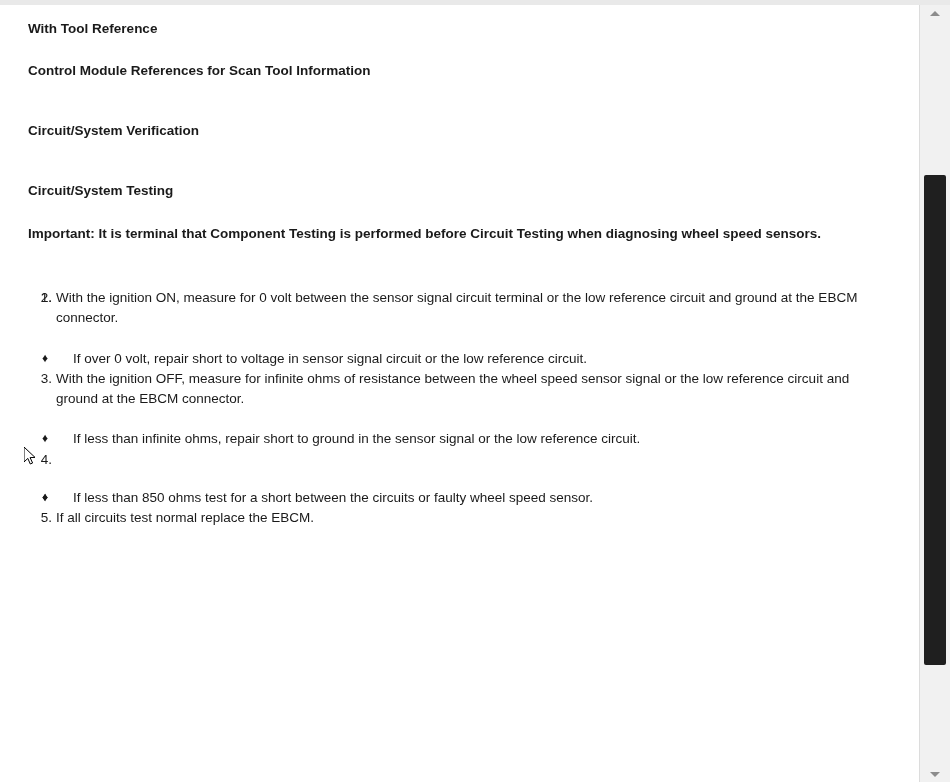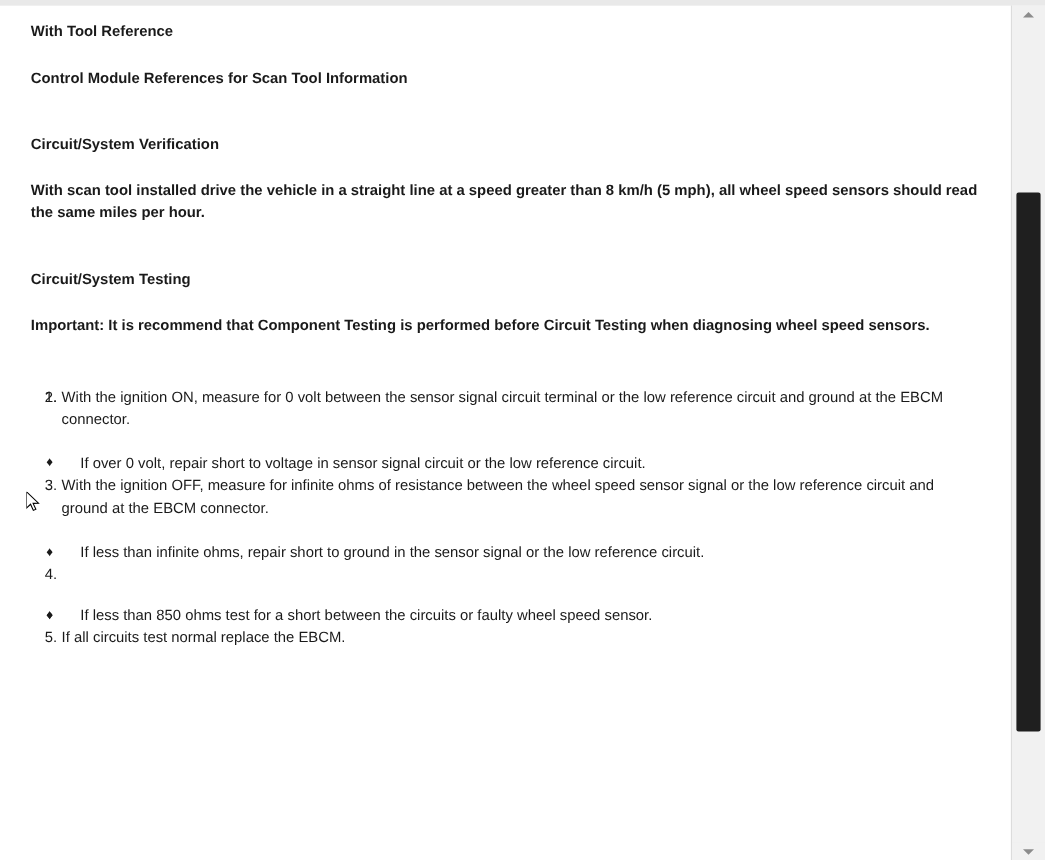--- a/index.html
+++ b/index.html
@@ -191,25 +191,24 @@
   <div class="topstrip"></div>
 
   <div class="content">
     <div class="inner">
 
       <h3 class="section">With Tool Reference</h3>
       <p class="body">Control Module References for Scan Tool Information</p>
 
       <div style="height:32px"></div>
       <h3 class="section">Circuit/System Verification</h3>
-      <p class="body">With scan tool installed drive the vehicle in a straight line at a speed greater than 8 km/h (5 mph), all wheel speed sensors should read the same miles per hour.</p>
 
       <div style="height:32px"></div>
       <h3 class="section">Circuit/System Testing</h3>
-      <p class="important">Important: It is recommend that Component Testing is performed before Circuit Testing when diagnosing wheel speed sensors.</p>
+      <p class="important">Important: It is terminal that Component Testing is performed before Circuit Testing when diagnosing wheel speed sensors.</p>
 
       <div class="gap"></div>
 
       <ol class="steps">
         <li class="step">
           <span class="num">1.</span>
         </li>
         <li class="step">
           <span class="num">2.</span>
           <span>With the ignition ON, measure for 0 volt between the sensor signal circuit terminal or the low reference circuit and ground at the EBCM connector.</span>

